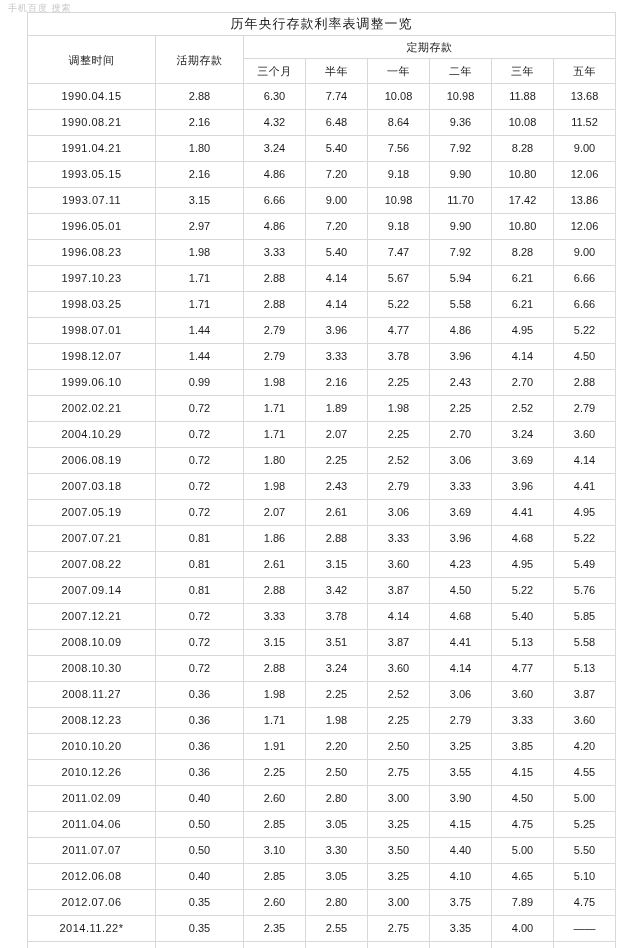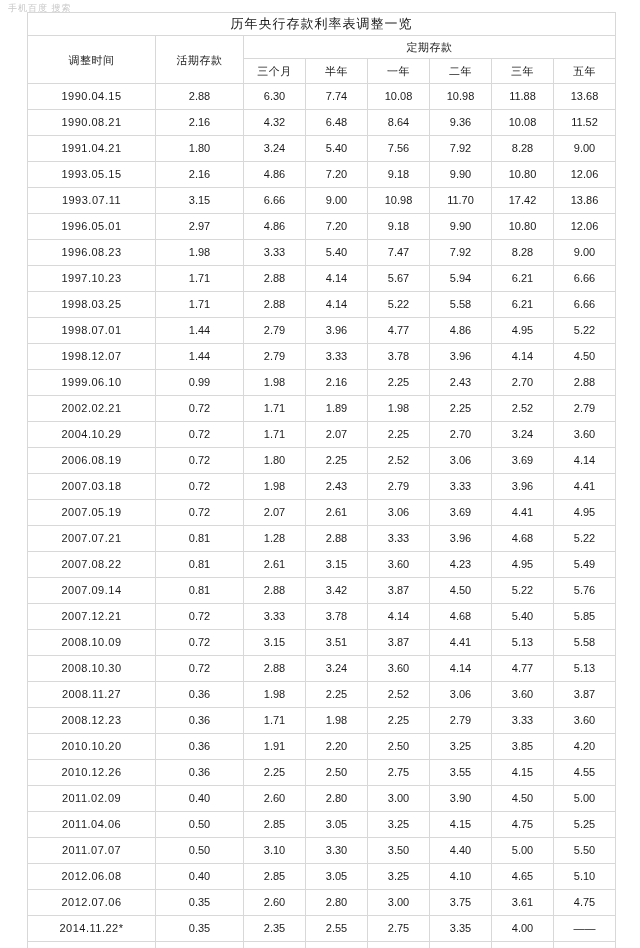--- a/index.html
+++ b/index.html
@@ -288,21 +288,21 @@
             <td>2.07</td>
             <td>2.61</td>
             <td>3.06</td>
             <td>3.69</td>
             <td>4.41</td>
             <td>4.95</td>
           </tr>
           <tr>
             <td class="date-cell">2007.07.21</td>
             <td>0.81</td>
-            <td>1.28</td>
+            <td>1.86</td>
             <td>2.88</td>
             <td>3.33</td>
             <td>3.96</td>
             <td>4.68</td>
             <td>5.22</td>
           </tr>
           <tr>
             <td class="date-cell">2007.08.22</td>
             <td>0.81</td>
             <td>2.61</td>
@@ -432,21 +432,21 @@
             <td>4.65</td>
             <td>5.10</td>
           </tr>
           <tr>
             <td class="date-cell">2012.07.06</td>
             <td>0.35</td>
             <td>2.60</td>
             <td>2.80</td>
             <td>3.00</td>
             <td>3.75</td>
-            <td>3.61</td>
+            <td>7.89</td>
             <td>4.75</td>
           </tr>
           <tr>
             <td class="date-cell">2014.11.22*</td>
             <td>0.35</td>
             <td>2.35</td>
             <td>2.55</td>
             <td>2.75</td>
             <td>3.35</td>
             <td>4.00</td>

